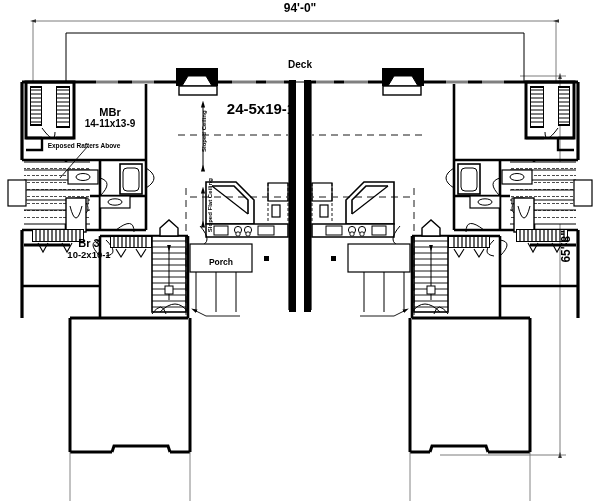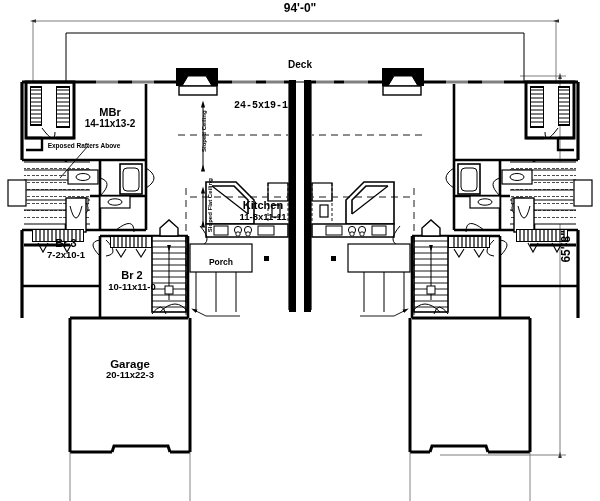--- a/index.html
+++ b/index.html
@@ -386,48 +386,36 @@
   </svg>
 
   <div class="lbl" style="left:260px;top:2px;width:80px;font-size:12px;font-weight:700;">94'-0"</div>
 
   <div class="lbl rot" style="left:536px;top:240px;width:60px;font-size:12px;font-weight:700;transform:rotate(-90deg);">65'-8"</div>
 
   <div class="lbl" style="left:255px;top:60px;width:90px;font-size:10px;font-weight:700;">Deck</div>
 
   <div class="lbl" style="left:62px;top:107px;width:96px;font-size:11px;">
     <span class="nm">MBr</span>
-    <span class="dim" style="font-size:10px;">14-11x13-2</span>
+    <span class="dim" style="font-size:10px;">14-11x13-9</span>
   </div>
 
   <div class="lbl" style="left:206px;top:101px;width:110px;font-size:11px;">
-    <span class="dim" style="font-size:10px;font-family:Liberation Mono, monospace;">24-5x19-1</span>
+    <span class="dim" style="font-size:15px;">24-5x19-1</span>
   </div>
 
-  <div class="lbl" style="left:218px;top:200px;width:90px;font-size:11px;">
-    <span class="nm">Kitchen</span>
-    <span class="dim" style="font-size:9.5px;">11-8x11-11</span>
+
+  <div class="lbl" style="left:37px;top:238px;width:104px;font-size:11px;">
+    <span class="nm">Br 3</span>
+    <span class="dim" style="font-size:9.5px;">10-2x10-1</span>
   </div>
 
-  <div class="lbl" style="left:14px;top:238px;width:104px;font-size:11px;">
-    <span class="nm">Br 3</span>
-    <span class="dim" style="font-size:9.5px;">7-2x10-1</span>
-  </div>
-
-  <div class="lbl" style="left:90px;top:270px;width:84px;font-size:11px;">
-    <span class="nm">Br 2</span>
-    <span class="dim" style="font-size:9.5px;">10-11x11-0</span>
-  </div>
 
   <div class="lbl" style="left:196px;top:258px;width:50px;font-size:8.5px;font-weight:700;">Porch</div>
 
-  <div class="lbl" style="left:90px;top:358px;width:80px;font-size:11.5px;">
-    <span class="nm">Garage</span>
-    <span class="dim" style="font-size:9.5px;">20-11x22-3</span>
-  </div>
 
   <div class="lbl" style="left:28px;top:143px;width:112px;font-size:6.5px;font-weight:700;">Exposed Rafters Above</div>
 
   <div class="lbl rot" style="left:172px;top:128px;width:64px;font-size:6px;font-weight:700;transform:rotate(-90deg);">Sloped Ceiling</div>
 
   <div class="lbl rot" style="left:180px;top:202px;width:60px;font-size:6px;font-weight:700;transform:rotate(-90deg);">Sloped Flat Ceiling</div>
 
 </div>
 
 </body></html>

